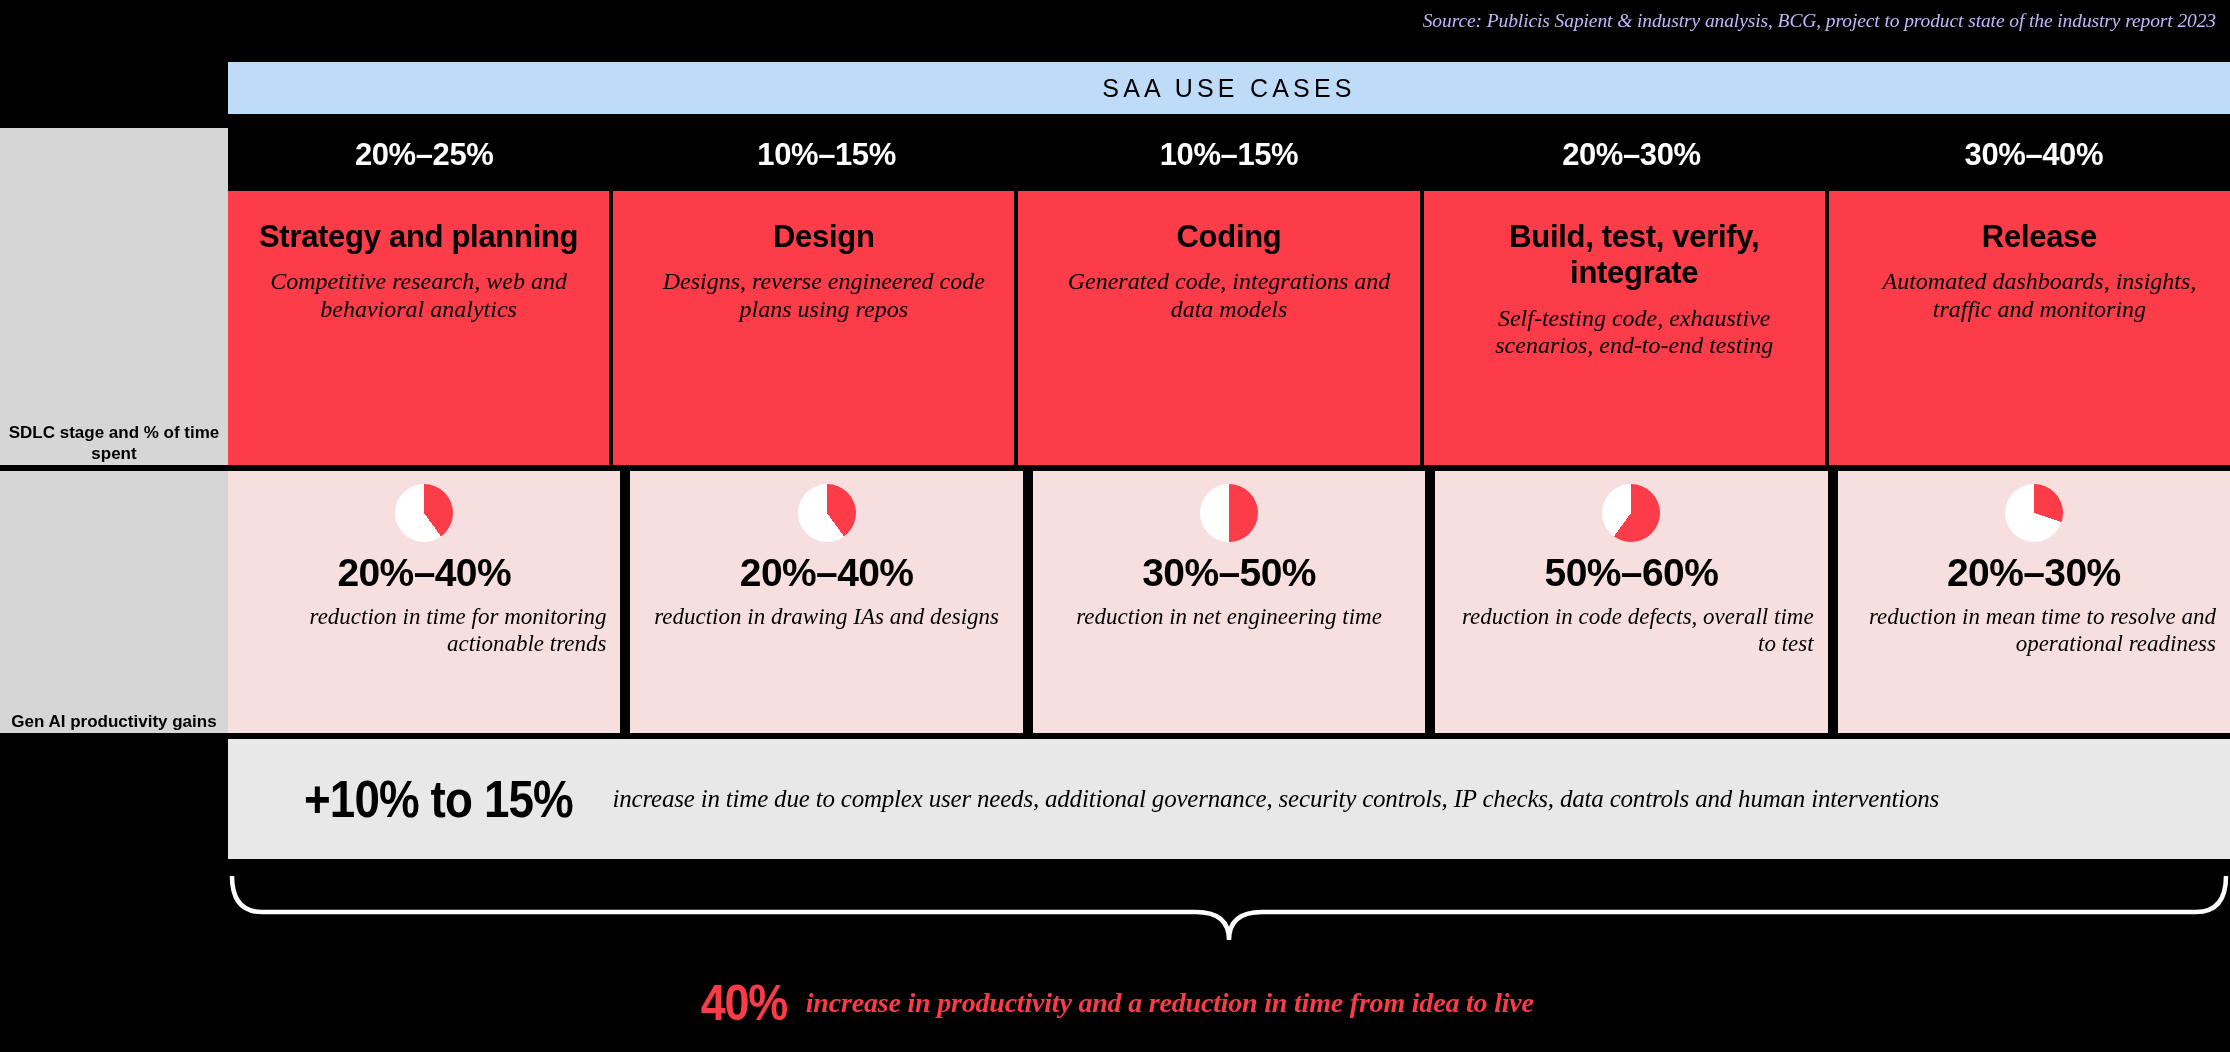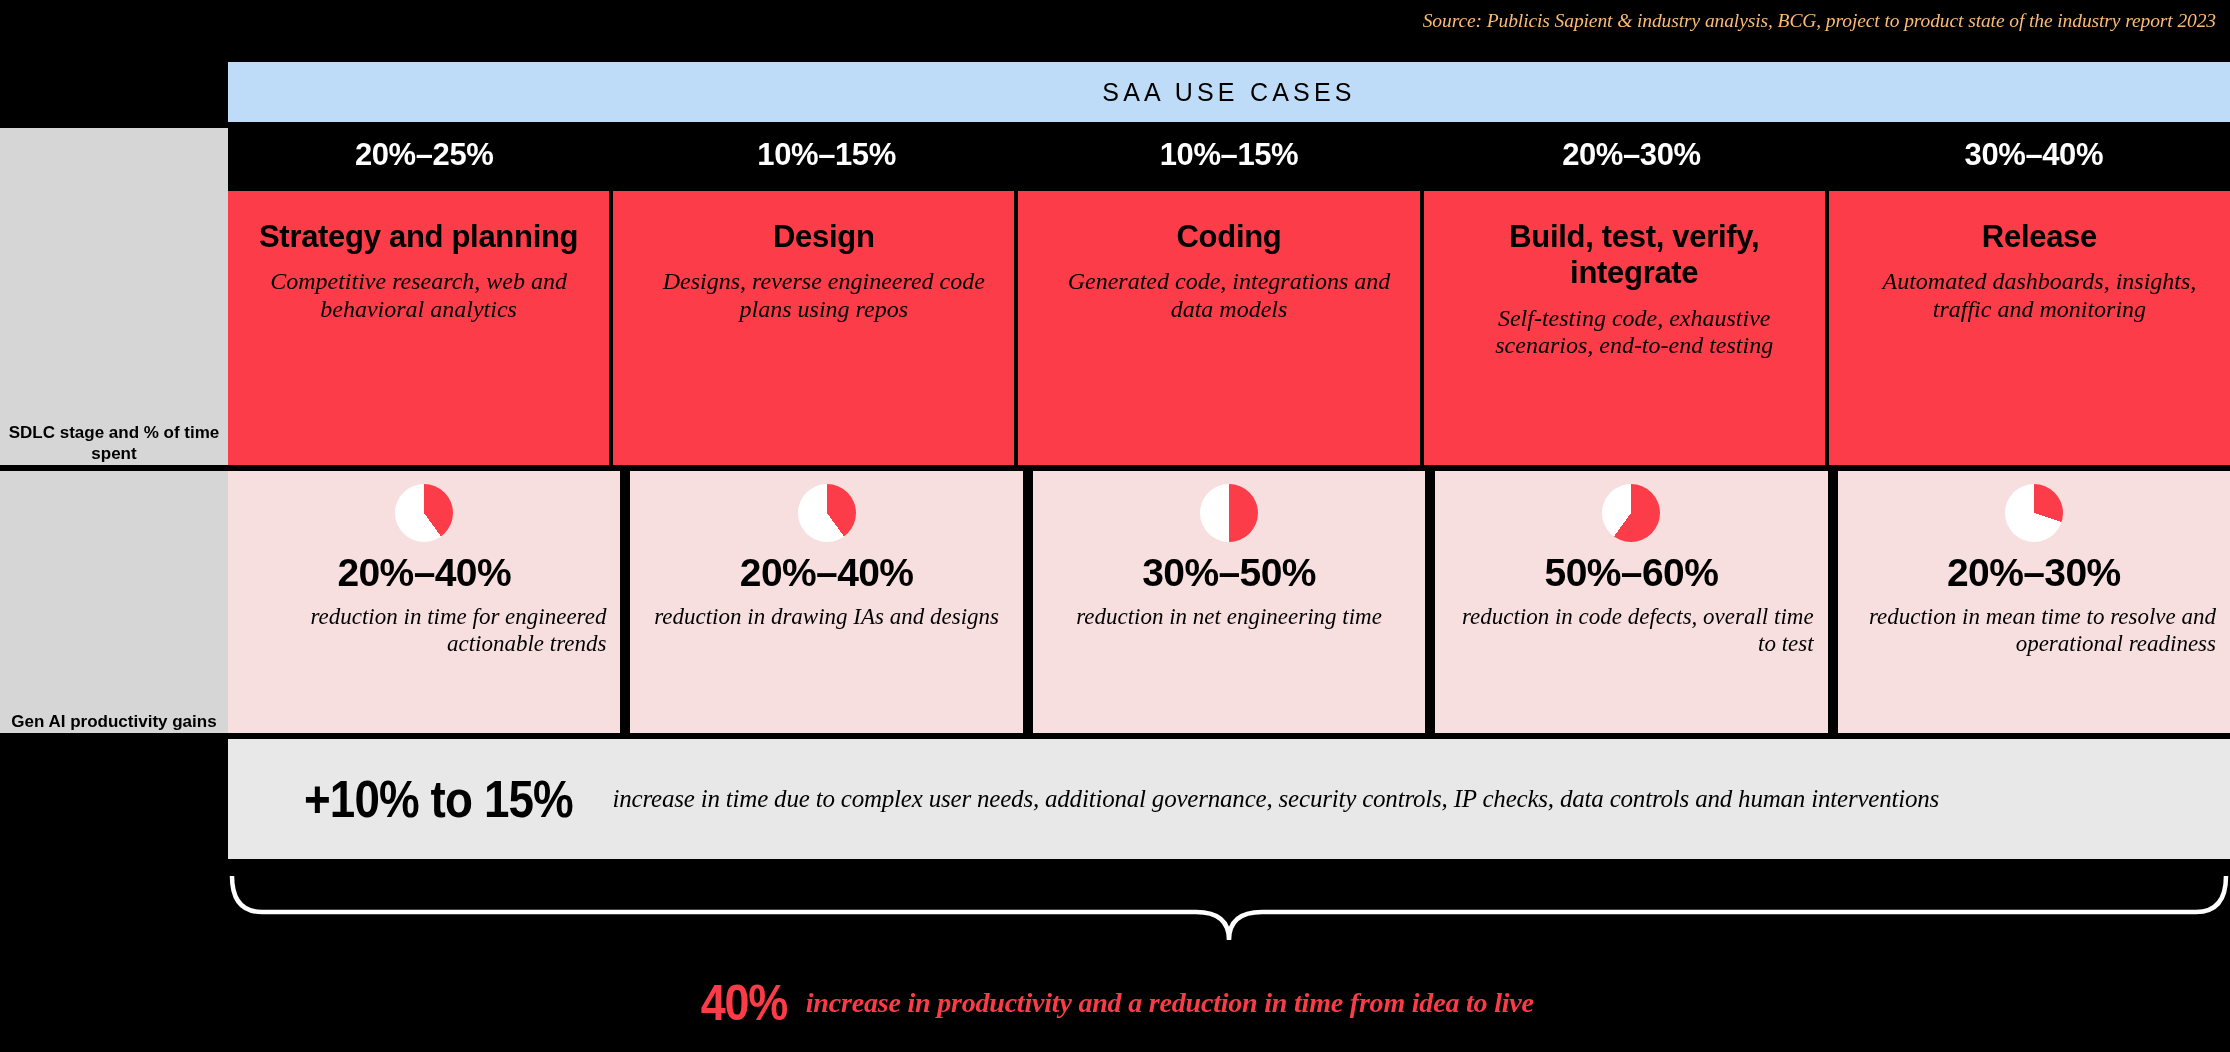--- a/index.html
+++ b/index.html
@@ -11,30 +11,30 @@
   }
   #root { position: relative; width: 2230px; height: 1052px; background: #000; }
 
   
   .source {
     position: absolute;
     top: 10px; right: 14px;
     font-family: "Liberation Serif", serif;
     font-style: italic;
     font-size: 19.5px;
-    color: #fdba74;
+    color: #c4b5fd;
     letter-spacing: -0.1px;
     white-space: nowrap;
   }
 
   
   .banner {
     position: absolute;
     left: 228px; right: 0;
-    top: 62px; height: 60px;
+    top: 62px; height: 52px;
     background: #bedcf7;
     display: flex; align-items: center; justify-content: center;
   }
   .banner-text {
     font-size: 25px;
     font-weight: 400;
     letter-spacing: 4.2px;
     color: #000;
     font-family: "Liberation Sans", sans-serif;
   }
@@ -245,21 +245,21 @@
     <div class="stage-card">
       <div class="stage-title">Release</div>
       <div class="stage-sub">Automated dashboards, insights, traffic and monitoring</div>
     </div>
   </div>
 
   <div class="gains-row">
     <div class="gain-card">
       <div class="pie" style="background: conic-gradient(rgb(252, 60, 72) 0deg, rgb(252, 60, 72) 144deg, rgb(255, 255, 255) 144deg, rgb(255, 255, 255) 360deg);"></div>
       <div class="gain-value">20%–40%</div>
-      <div class="gain-desc">reduction in time for engineered actionable trends</div>
+      <div class="gain-desc">reduction in time for monitoring actionable trends</div>
     </div>
     <div class="gain-card">
       <div class="pie" style="background: conic-gradient(rgb(252, 60, 72) 0deg, rgb(252, 60, 72) 144deg, rgb(255, 255, 255) 144deg, rgb(255, 255, 255) 360deg);"></div>
       <div class="gain-value">20%–40%</div>
       <div class="gain-desc">reduction in drawing IAs and designs</div>
     </div>
     <div class="gain-card">
       <div class="pie" style="background: conic-gradient(rgb(252, 60, 72) 0deg, rgb(252, 60, 72) 180deg, rgb(255, 255, 255) 180deg, rgb(255, 255, 255) 360deg);"></div>
       <div class="gain-value">30%–50%</div>
       <div class="gain-desc">reduction in net engineering time</div>

